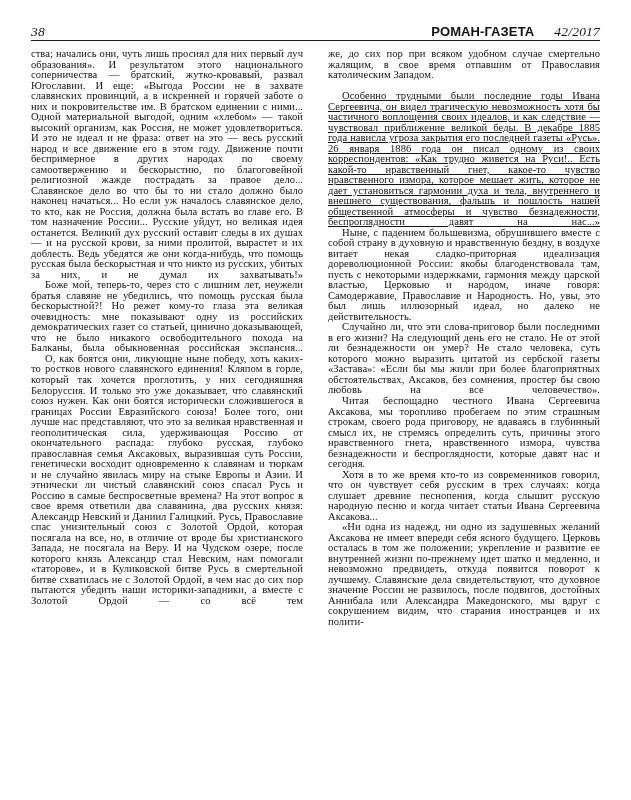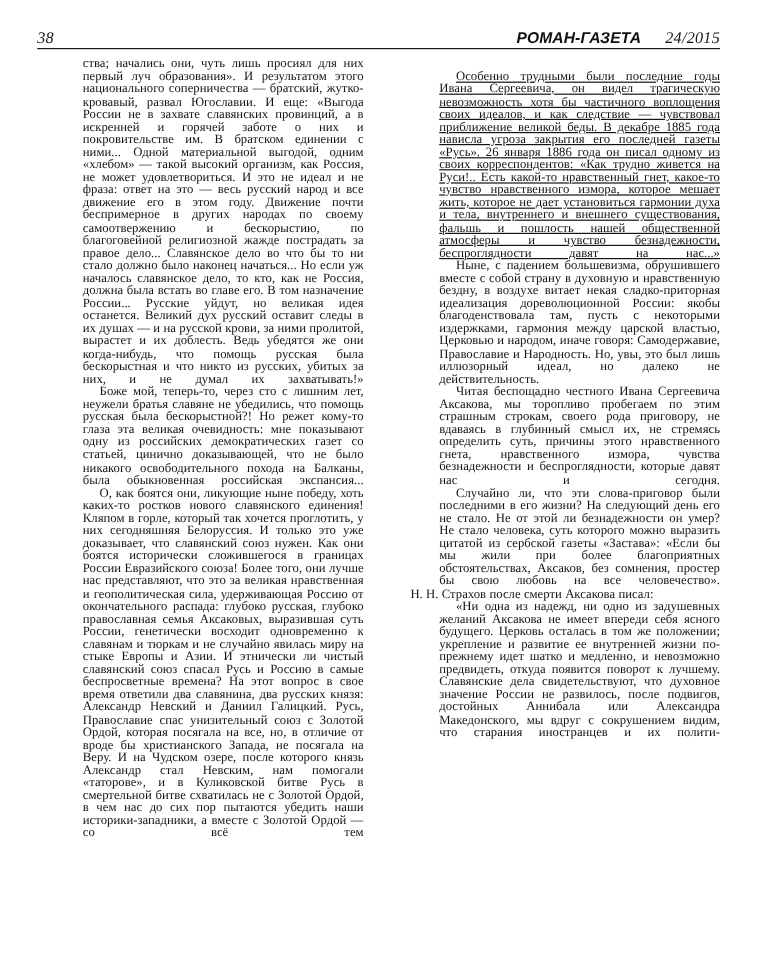--- a/index.html
+++ b/index.html
@@ -45,21 +45,20 @@
     letter-spacing: 0.2px;
     color: #141414;
   }
   .head-right {
     display: flex;
     align-items: baseline;
     gap: 20px;
   }
   .masthead {
     font-family: "Liberation Sans", "DejaVu Sans", sans-serif;
-    font-style: italic;
     font-weight: bold;
     font-size: 13px;
     line-height: 14px;
     letter-spacing: 0.1px;
     color: #111;
   }
   .issue {
     font-family: "Liberation Serif", "DejaVu Serif", serif;
     font-style: italic;
     font-weight: 400;
@@ -104,47 +103,47 @@
   .col p.gap {
     margin-top: 10.5px;
     text-decoration: underline;
   }
   .col p:last-child {
     text-align-last: left;
     font-family: Liberation Serif, serif;
   }
   .col p.nolast {
     text-align-last: justify;
-    margin-left: 38px;
   }
 </style>
 </head>
 <body>
 
 <div class="page">
 
   <div class="running-head">
     <span class="folio">38</span>
     <span class="head-right">
       <span class="masthead">РОМАН-ГАЗЕТА</span>
-      <span class="issue">24/2015</span>
+      <span class="issue">42/2017</span>
     </span>
   </div>
 
   <div class="columns">
 
     <div class="col">
       <p class="cont nolast">ства; начались они, чуть лишь просиял для них первый луч образования». И результатом этого национального соперничества — братский, жутко-кровавый, развал Югославии. И еще: «Выгода России не в захвате славянских провинций, а в искренней и горячей заботе о них и покровительстве им. В братском единении с ними... Одной материальной выгодой, одним «хлебом» — такой высокий организм, как Россия, не может удовлетвориться. И это не идеал и не фраза: ответ на это — весь русский народ и все движение его в этом году. Движение почти беспримерное в других народах по своему самоотвержению и бескорыстию, по благоговейной религиозной жажде пострадать за правое дело... Славянское дело во что бы то ни стало должно было наконец начаться... Но если уж началось славянское дело, то кто, как не Россия, должна была встать во главе его. В том назначение России... Русские уйдут, но великая идея останется. Великий дух русский оставит следы в их душах — и на русской крови, за ними пролитой, вырастет и их доблесть. Ведь убедятся же они когда-нибудь, что помощь русская была бескорыстная и что никто из русских, убитых за них, и не думал их захватывать!»</p>
       <p class="indent nolast">Боже мой, теперь-то, через сто с лишним лет, неужели братья славяне не убедились, что помощь русская была бескорыстной?! Но режет кому-то глаза эта великая очевидность: мне показывают одну из российских демократических газет со статьей, цинично доказывающей, что не было никакого освободительного похода на Балканы, была обыкновенная российская экспансия...</p>
       <p class="indent nolast">О, как боятся они, ликующие ныне победу, хоть каких-то ростков нового славянского единения! Кляпом в горле, который так хочется проглотить, у них сегодняшняя Белоруссия. И только это уже доказывает, что славянский союз нужен. Как они боятся исторически сложившегося в границах России Евразийского союза! Более того, они лучше нас представляют, что это за великая нравственная и геополитическая сила, удерживающая Россию от окончательного распада: глубоко русская, глубоко православная семья Аксаковых, выразившая суть России, генетически восходит одновременно к славянам и тюркам и не случайно явилась миру на стыке Европы и Азии. И этнически ли чистый славянский союз спасал Русь и Россию в самые беспросветные времена? На этот вопрос в свое время ответили два славянина, два русских князя: Александр Невский и Даниил Галицкий. Русь, Православие спас унизительный союз с Золотой Ордой, которая посягала на все, но, в отличие от вроде бы христианского Запада, не посягала на Веру. И на Чудском озере, после которого князь Александр стал Невским, нам помогали «таторове», и в Куликовской битве Русь в смертельной битве схватилась не с Золотой Ордой, в чем нас до сих пор пытаются убедить наши историки-западники, а вместе с Золотой Ордой — со всё тем</p>
     </div>
 
     <div class="col">
+      <p class="cont">же, до сих пор при всяком удобном случае смертельно жалящим, в свое время отпавшим от Православия католическим Западом.</p>
       <p class="indent gap nolast">Особенно трудными были последние годы Ивана Сергеевича, он видел трагическую невозможность хотя бы частичного воплощения своих идеалов, и как следствие — чувствовал приближение великой беды. В декабре 1885 года нависла угроза закрытия его последней газеты «Русь». 26 января 1886 года он писал одному из своих корреспондентов: «Как трудно живется на Руси!.. Есть какой-то нравственный гнет, какое-то чувство нравственного измора, которое мешает жить, которое не дает установиться гармонии духа и тела, внутреннего и внешнего существования, фальшь и пошлость нашей общественной атмосферы и чувство безнадежности, беспроглядности давят на нас...»</p>
       <p class="indent nolast">Ныне, с падением большевизма, обрушившего вместе с собой страну в духовную и нравственную бездну, в воздухе витает некая сладко-приторная идеализация дореволюционной России: якобы благоденствовала там, пусть с некоторыми издержками, гармония между царской властью, Церковью и народом, иначе говоря: Самодержавие, Православие и Народность. Но, увы, это был лишь иллюзорный идеал, но далеко не действительность.</p>
+      <p class="indent nolast">Случайно ли, что эти слова-приговор были последними в его жизни? На следующий день его не стало. Не от этой ли безнадежности он умер? Не стало человека, суть которого можно выразить цитатой из сербской газеты «Застава»: «Если бы мы жили при более благоприятных обстоятельствах, Аксаков, без сомнения, простер бы свою любовь на все человечество».</p>
       <p class="indent nolast">Читая беспощадно честного Ивана Сергеевича Аксакова, мы торопливо пробегаем по этим страшным строкам, своего рода приговору, не вдаваясь в глубинный смысл их, не стремясь определить суть, причины этого нравственного гнета, нравственного измора, чувства безнадежности и беспроглядности, которые давят нас и сегодня.</p>
-      <p class="indent nolast">Случайно ли, что эти слова-приговор были последними в его жизни? На следующий день его не стало. Не от этой ли безнадежности он умер? Не стало человека, суть которого можно выразить цитатой из сербской газеты «Застава»: «Если бы мы жили при более благоприятных обстоятельствах, Аксаков, без сомнения, простер бы свою любовь на все человечество».</p>
-      <p class="indent">Н. Н. Страхов после смерти Аксакова писал:</p>
+      <p class="indent nolast">Хотя в то же время кто-то из современников говорил, что он чувствует себя русским в трех случаях: когда слушает древние песнопения, когда слышит русскую народную песню и когда читает статьи Ивана Сергеевича Аксакова...</p>
       <p class="indent nolast">«Ни одна из надежд, ни одно из задушевных желаний Аксакова не имеет впереди себя ясного будущего. Церковь осталась в том же положении; укрепление и развитие ее внутренней жизни по-прежнему идет шатко и медленно, и невозможно предвидеть, откуда появится поворот к лучшему. Славянские дела свидетельствуют, что духовное значение России не развилось, после подвигов, достойных Аннибала или Александра Македонского, мы вдруг с сокрушением видим, что старания иностранцев и их полити-</p>
     </div>
 
   </div>
 </div>
 
 </body></html>

